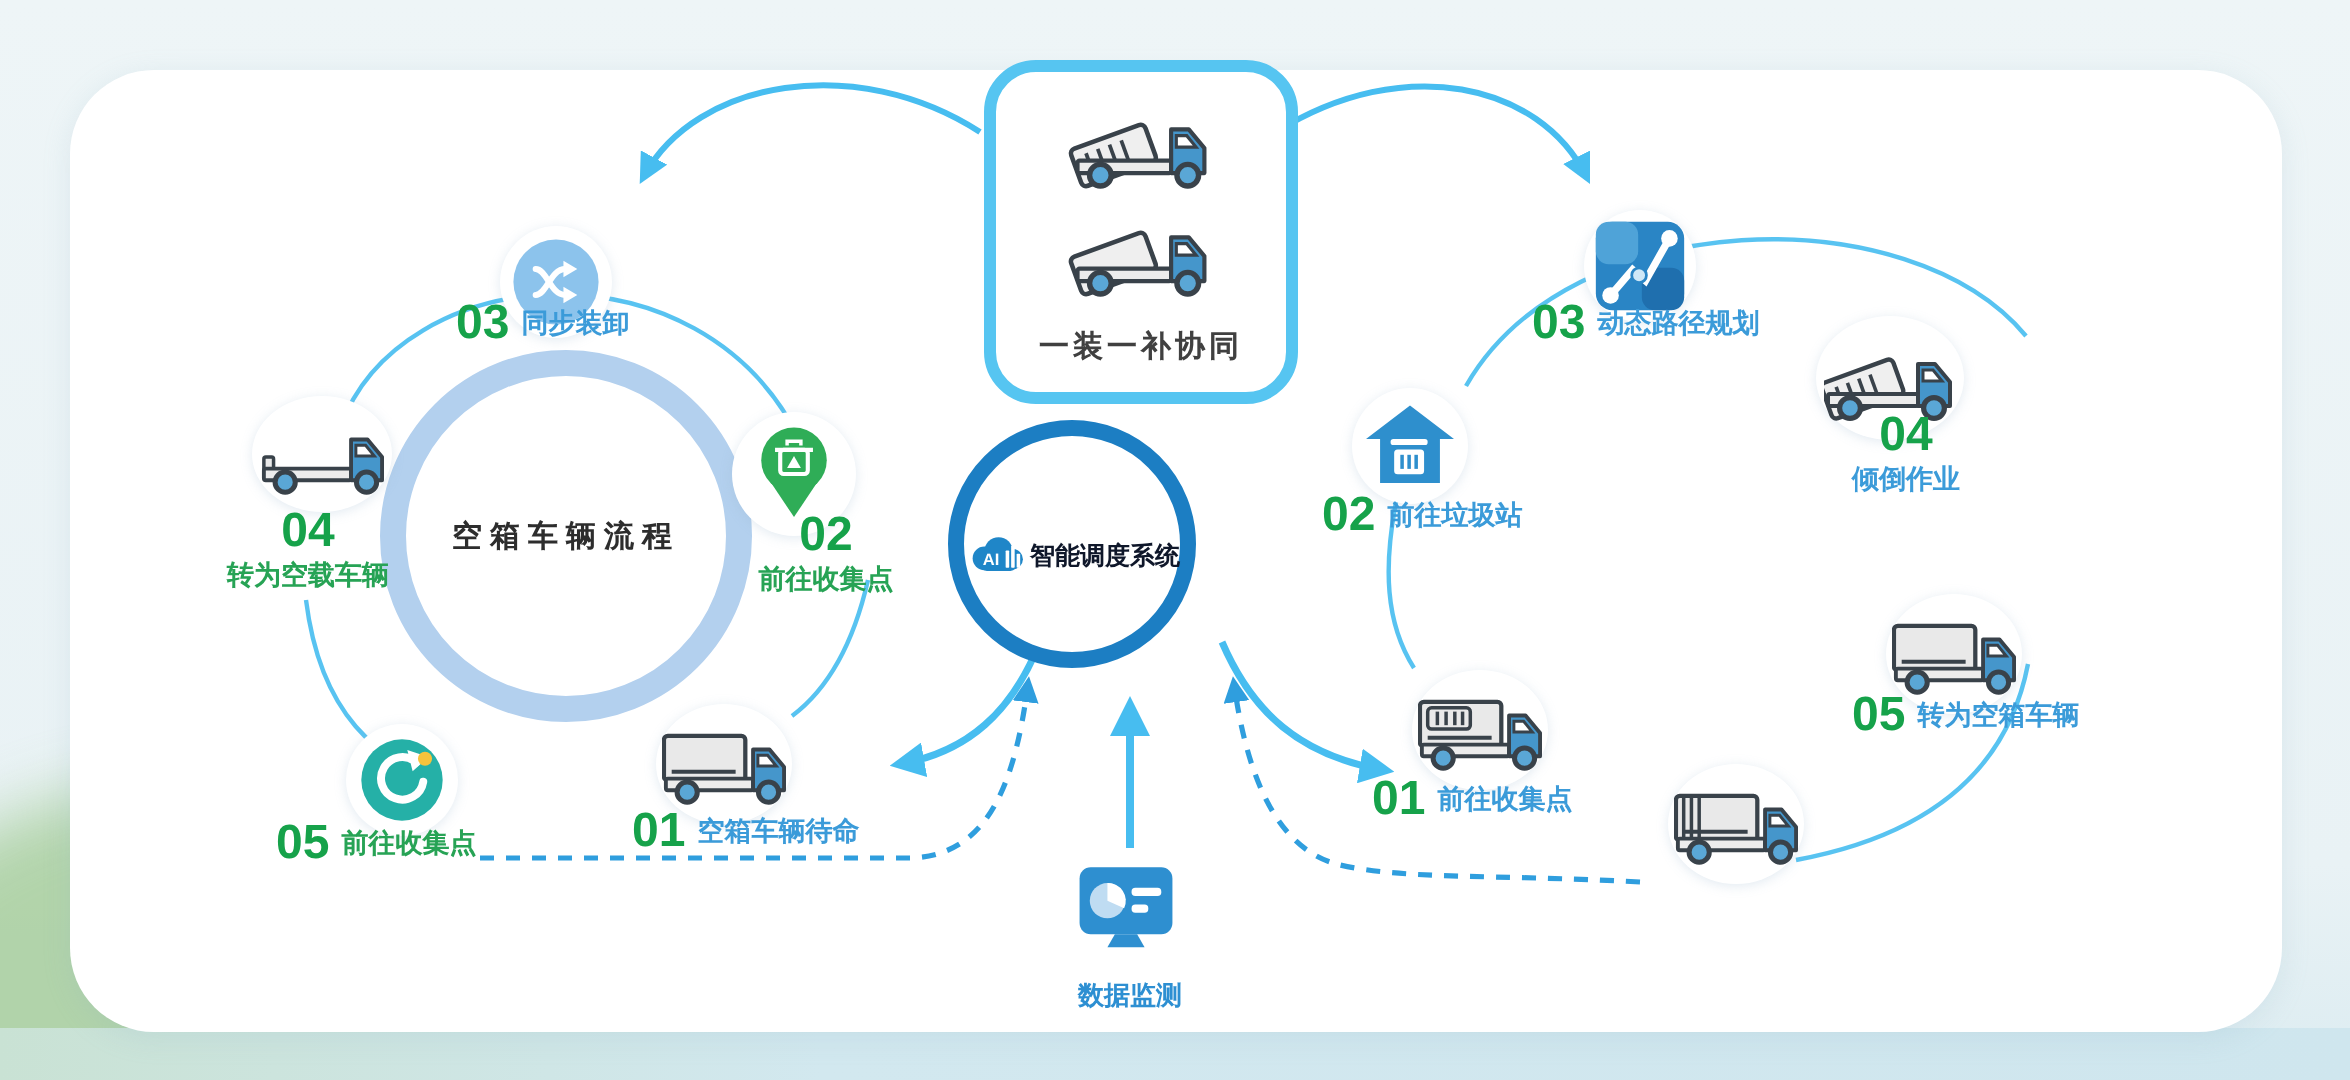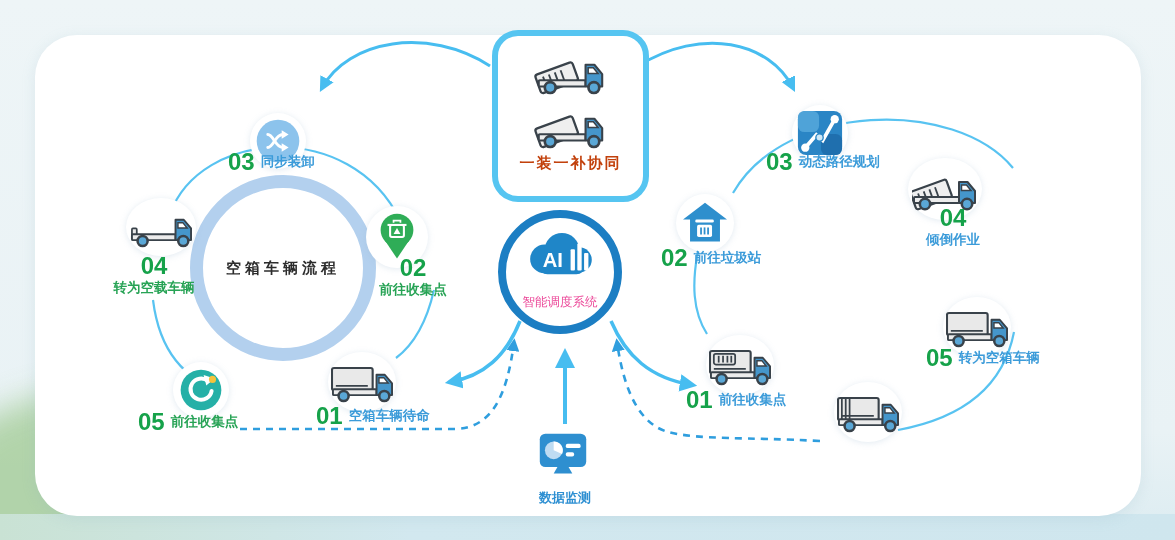--- a/index.html
+++ b/index.html
@@ -9,24 +9,24 @@
   .strip{position:absolute;left:0;right:0;bottom:0;height:26px;background:linear-gradient(90deg,#c9e2d4 0%,#d2e8ef 35%,#cfe6ee 100%);z-index:0;}
   .card{position:absolute;left:35px;top:35px;width:1106px;height:481px;background:#fff;border-radius:42px;box-shadow:0 3px 14px rgba(140,175,195,.18);z-index:1;}
   .links{position:absolute;left:0;top:0;z-index:2;}
   .el{position:absolute;z-index:3;}
   .bubble{background:#fff;border-radius:50%;box-shadow:0 1px 6px rgba(150,180,205,.28);display:flex;align-items:center;justify-content:center;}
   
   .flow-circle{position:absolute;border-radius:50%;display:flex;align-items:center;justify-content:center;z-index:3;background:#fff;}
   .flow-title{font-weight:800;font-size:15px;letter-spacing:4px;color:#2d2d2d;white-space:nowrap;}
   
   .topbox{position:absolute;left:492px;top:30px;width:145px;height:160px;background:#fff;border:6px solid #56c5f1;border-radius:26px;z-index:3;display:flex;flex-direction:column;align-items:center;justify-content:flex-start;}
-  .topbox-label{font-weight:800;font-size:15px;color:#c2410c;letter-spacing:2px;margin-top:2px;white-space:nowrap;}
+  .topbox-label{font-weight:800;font-size:15px;color:#404040;letter-spacing:2px;margin-top:12px;white-space:nowrap;}
   
-  .center-circle{position:absolute;left:498px;top:210px;width:108px;height:108px;border:8px solid #1c7ec3;border-radius:50%;background:#fff;z-index:3;display:flex;flex-direction:column;align-items:center;text-align:right;}
-  .center-label{font-weight:400;font-size:12.5px;color:#ec4899;margin-top:12px;white-space:nowrap;}
+  .center-circle{position:absolute;left:474px;top:210px;width:108px;height:108px;border:8px solid #1c7ec3;border-radius:50%;background:#fff;z-index:3;display:flex;align-items:center;text-align:right;}
+  .center-label{font-weight:700;font-size:12.5px;color:#0f172a;margin-top:12px;white-space:nowrap;}
   
   .cap-row{position:absolute;display:flex;align-items:flex-end;gap:6px;white-space:nowrap;z-index:4;}
   .cap-col{position:absolute;display:flex;flex-direction:column;align-items:center;white-space:nowrap;z-index:4;}
   .num{font-weight:800;font-size:24px;line-height:1;color:#16a24a;}
   .lbl{font-weight:700;font-size:13.5px;padding-bottom:3px;}
   .lbl-blue{color:#3b9bd9;}
   .lbl-green{color:#27a355;}
   .cap-col .lbl{padding-bottom:0;margin-top:1px;}
   .monitor-label{position:absolute;left:505px;top:489px;width:120px;text-align:center;font-weight:800;font-size:13px;color:#2d8fd2;z-index:4;}
 </style>

